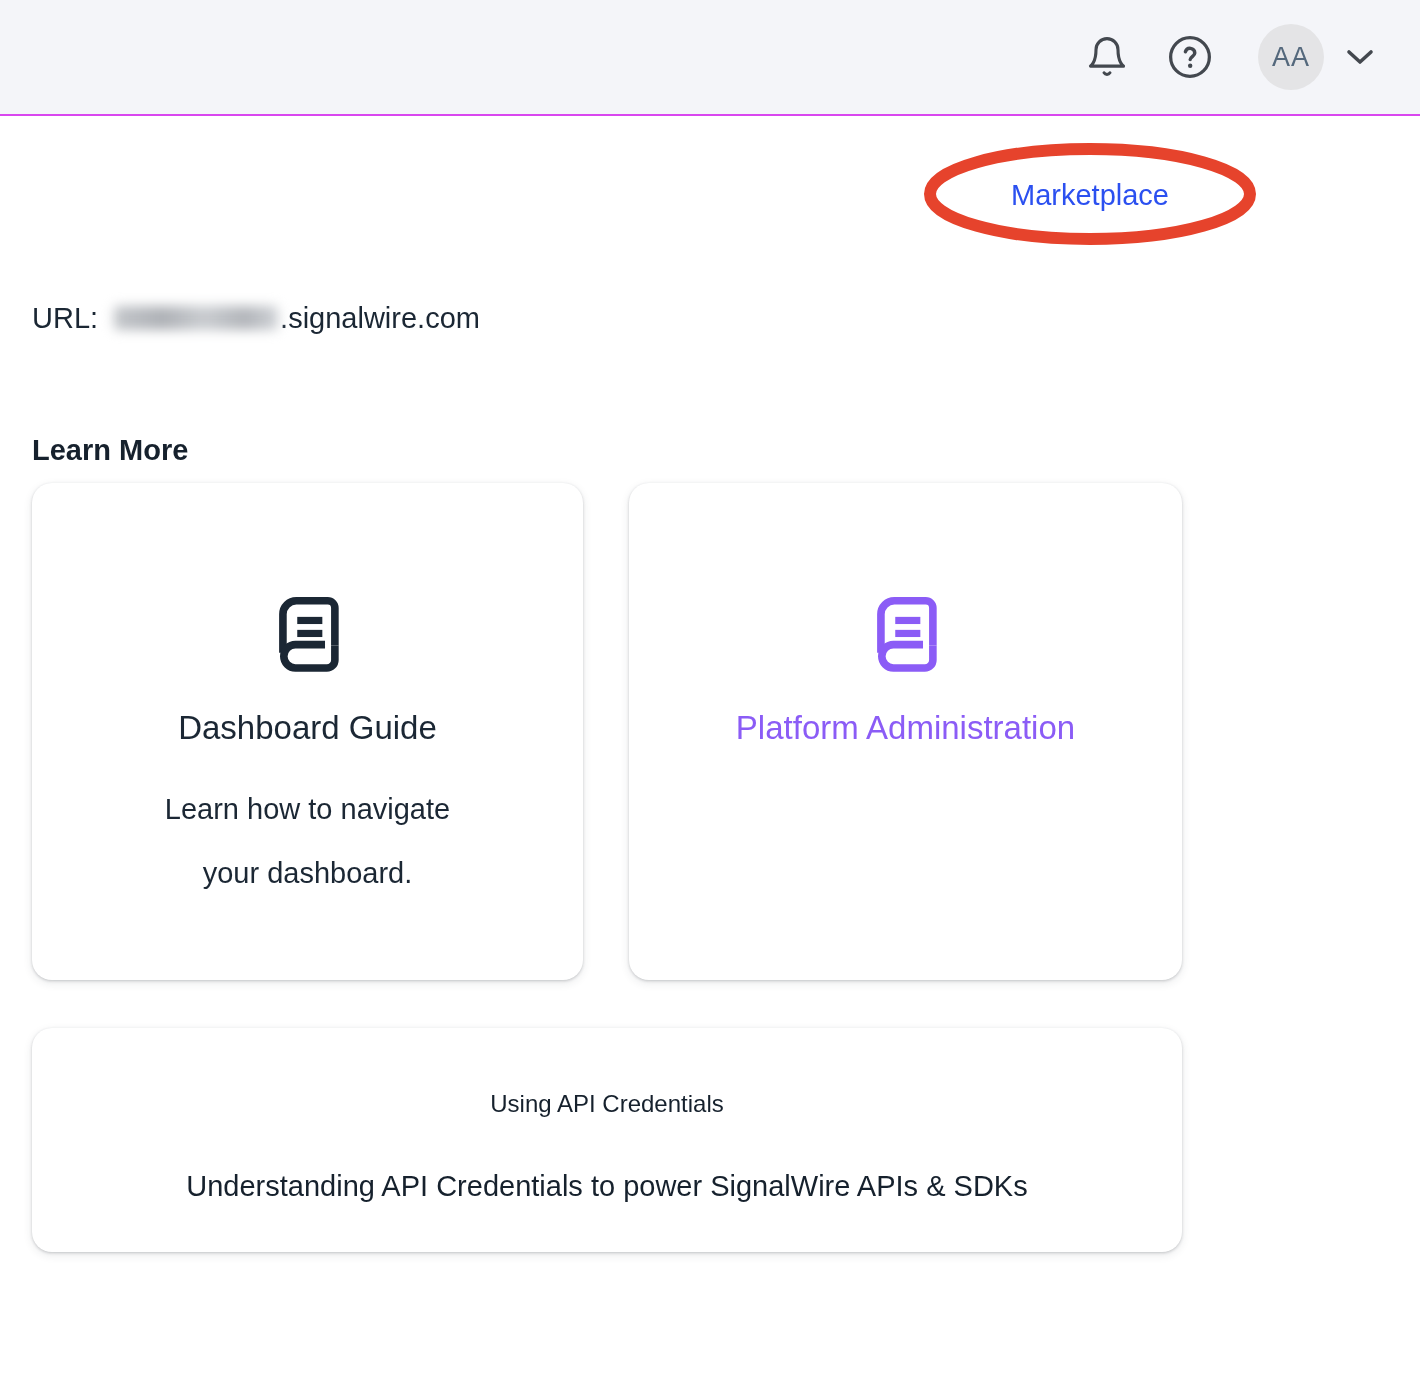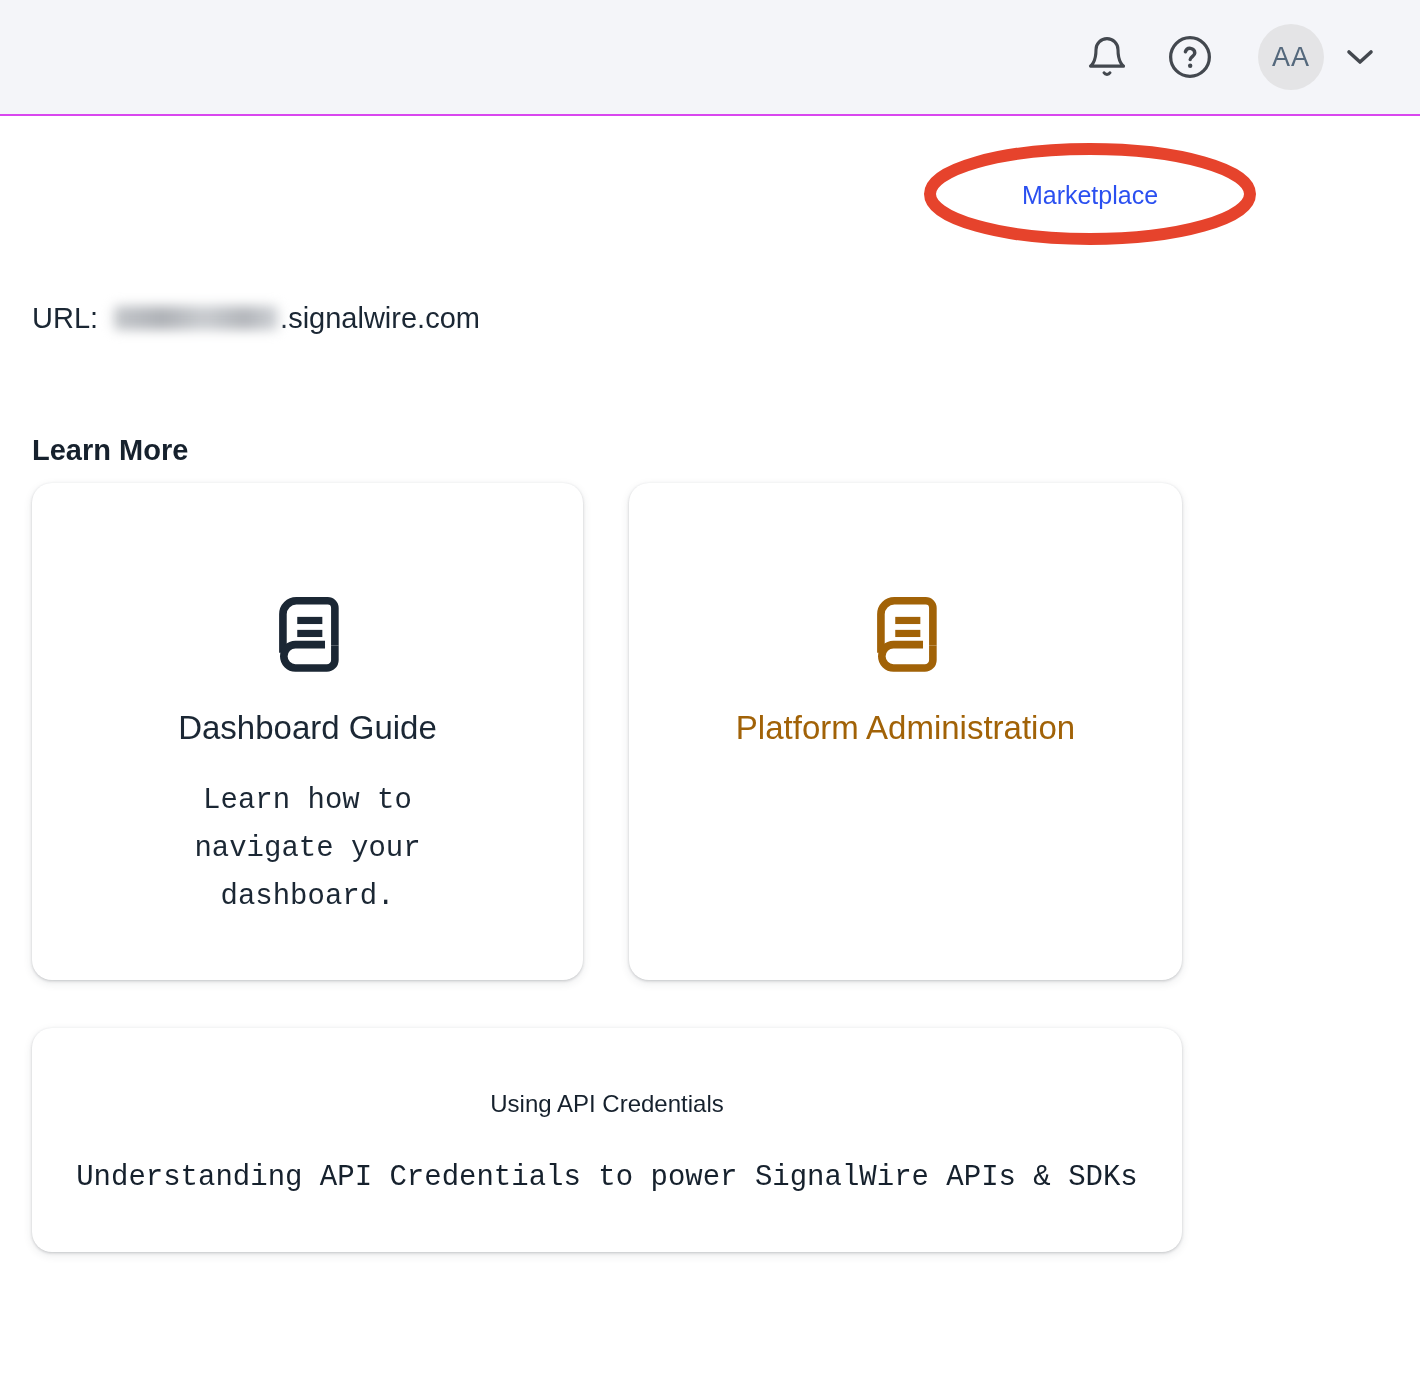--- a/index.html
+++ b/index.html
@@ -27,21 +27,21 @@
     color:#54687c;font-size:27px;letter-spacing:1px;cursor:pointer;border:none;
   }
   .chevron-btn{width:40px;height:40px;margin-left:16px;color:#0c0d0f;}
 
   
   .marketplace-wrap{position:absolute;left:922px;top:143px;width:336px;height:104px;}
   .marketplace-wrap svg{position:absolute;left:0;top:0;}
   .marketplace-link{
     position:absolute;left:0;top:0;width:336px;height:104px;
     display:flex;align-items:center;justify-content:center;
-    font-size:25px;text-decoration:none;cursor:pointer;
+    font-size:29px;text-decoration:none;cursor:pointer;
   }
 
   
   .url-row{
     position:absolute;left:32px;top:300px;height:36px;
     display:flex;align-items:center;font-size:29px;color:#1b2734;
   }
   .url-label{margin-right:14px;}
   .blur-blob{
     width:164px;height:24px;border-radius:4px;margin:0 2px 0 2px;
@@ -58,24 +58,24 @@
   
   .card{
     position:absolute;background:#ffffff;border-radius:20px;
     box-shadow:0 1px 3px rgba(40,46,56,0.22), 0 3px 10px rgba(40,46,56,0.10);
     display:flex;flex-direction:column;align-items:center;text-align:center;
     cursor:pointer;box-sizing:border-box;
   }
   .card-guide{left:32px;top:483px;width:551px;height:497px;padding-top:106px;}
   .card-admin{left:629px;top:483px;width:553px;height:497px;padding-top:106px;}
   .card-dark{color:#1b2734;}
-  .card-blue{color:#a16207;}
+  .card-blue{color:#8b5cf6;}
   .book-icon-box{width:86px;height:88px;display:block;}
   .card-title{font-size:33px;margin-top:32px;}
-  .card-desc{font-size:29px;line-height:48px;margin-top:30px;font-family:Liberation Mono, monospace;}
+  .card-desc{font-size:29px;line-height:64px;margin-top:30px;}
   .card-guide .card-desc{max-width:330px;}
   .card-admin .card-desc{max-width:408px;}
 
   .card-wide{
     left:32px;top:1028px;width:1150px;height:224px;padding-top:62px;
   }
   .card-wide .card-title{margin-top:0;font-size:24px;color:#16212d;}
   .card-wide .card-desc{margin-top:36px;max-width:1100px;color:#16212d;}
 </style>
 </head>

